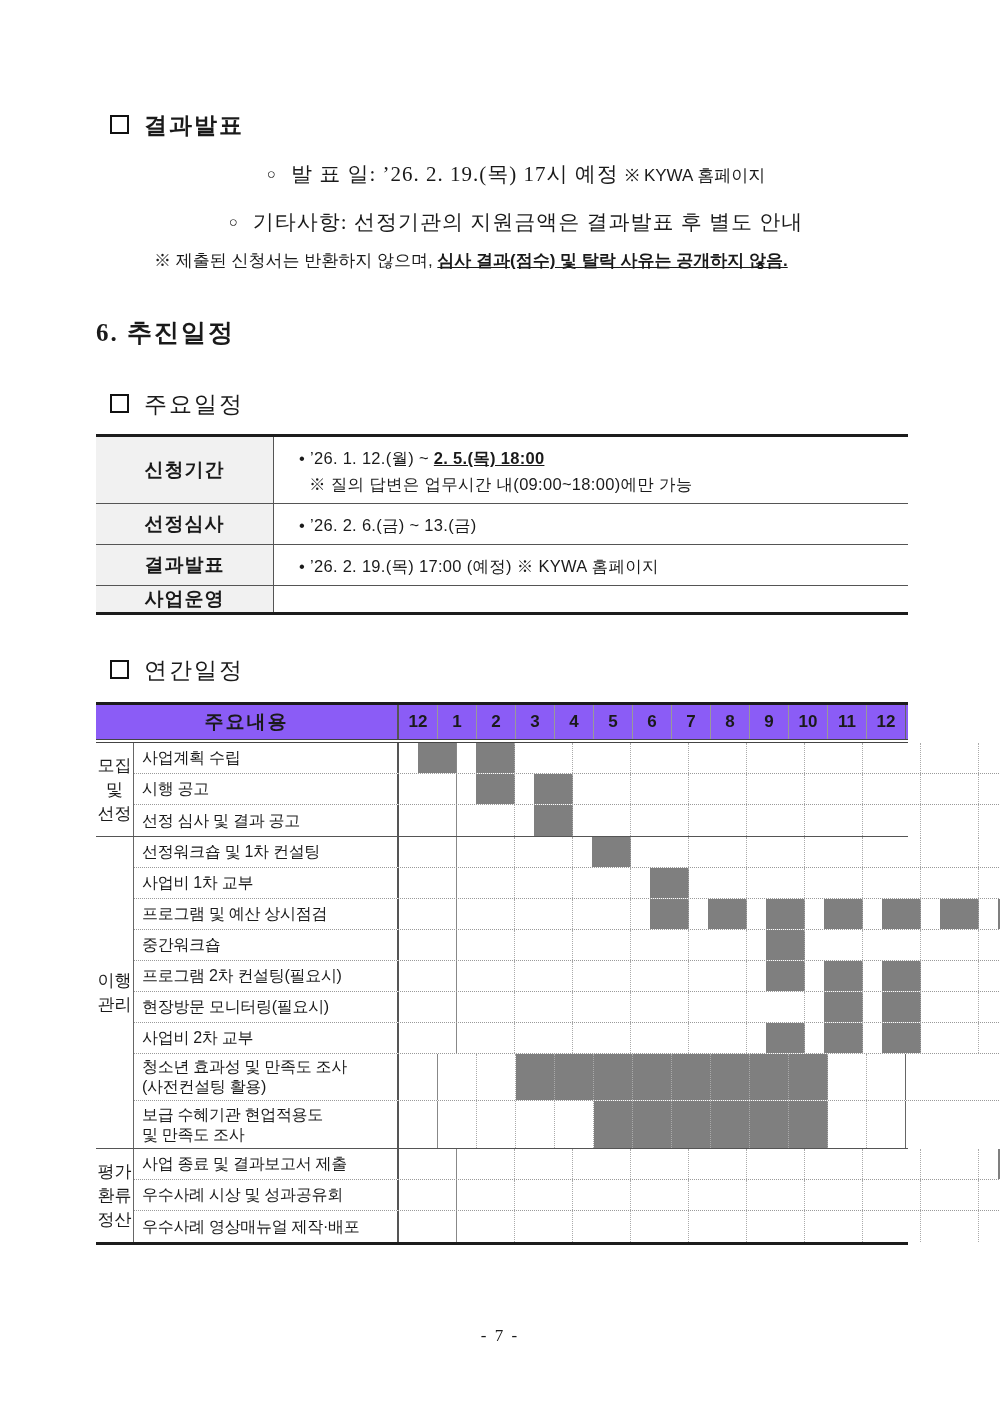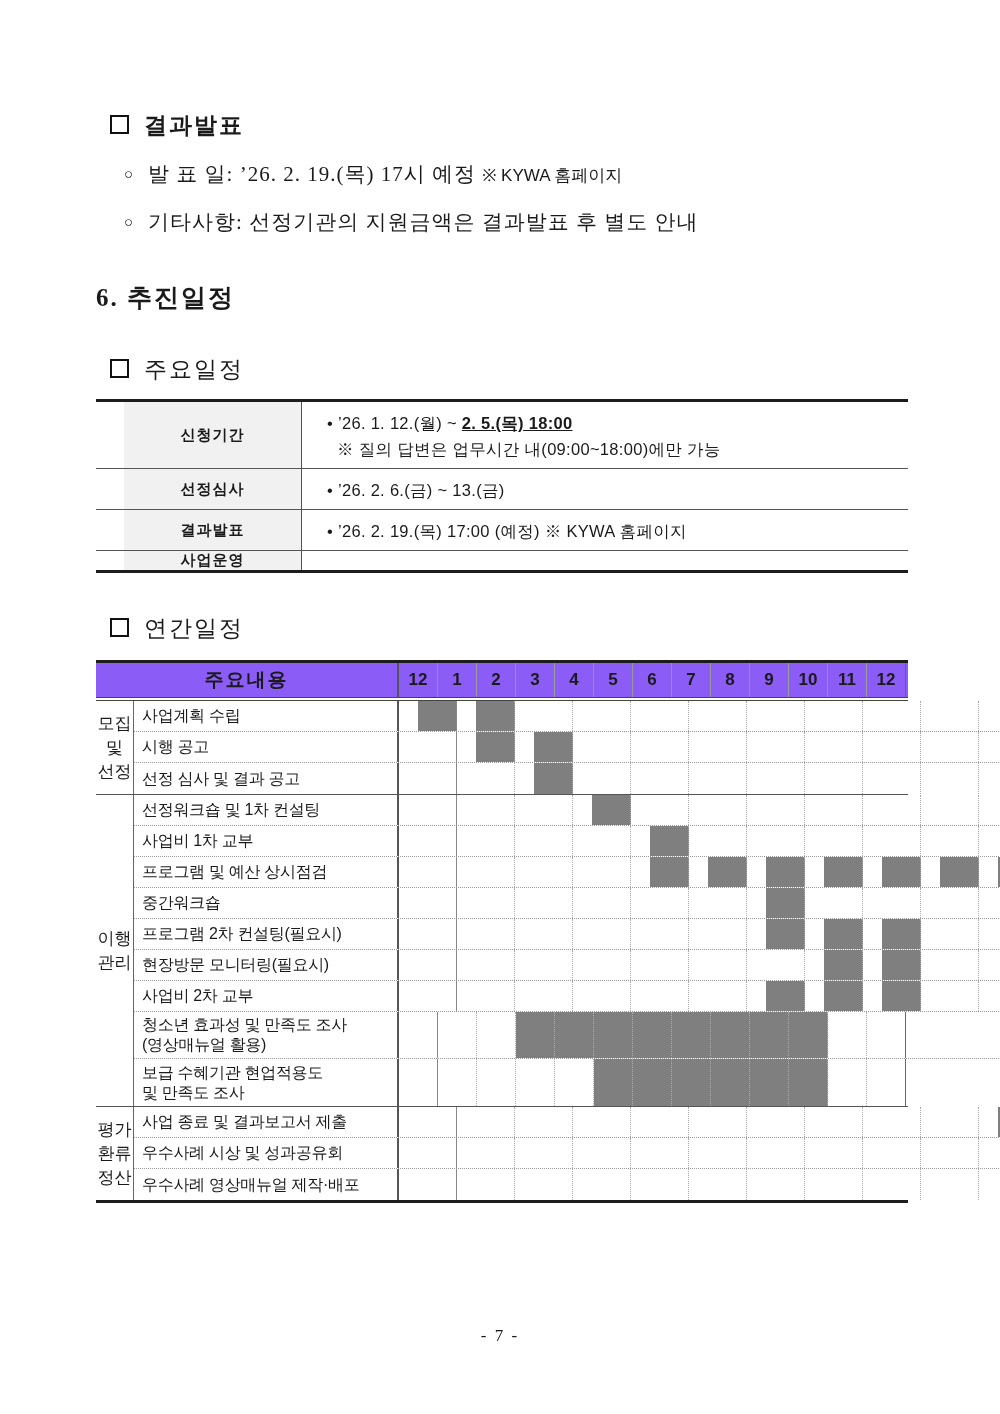--- a/index.html
+++ b/index.html
@@ -16,38 +16,38 @@
     display:inline-block; width:19px; height:19px;
     border:2px solid #111; margin-right:15px; vertical-align:-1px;
   }
   .sec-h { font-size:23px; font-weight:bold; letter-spacing:2px; }
   .h-results { padding-top:110px; padding-left:14px; }
   .num-h { font-size:25px; font-weight:bold; letter-spacing:2px; margin-top:44px; }
   .sub-h { font-size:23px; font-weight:normal; letter-spacing:2px; margin-top:40px; padding-left:14px; }
 
   
   .bullets { margin-top:18px; padding-left:28px; }
-  .b-line { font-size:21px; letter-spacing:1px; margin-top:16px; line-height:30px; }
+  .b-line { font-size:21px; letter-spacing:1px; margin-top:16px; line-height:30px;text-align:center; }
   .b-line .circ { font-size:15px; margin-right:14px; vertical-align:2px; }
   .b-line .note { font-family:"Liberation Sans", sans-serif; font-size:17px; letter-spacing:0; }
   .foot-note { margin-top:12px; padding-left:58px; font-family:"Liberation Sans", sans-serif; font-size:17px; }
   .foot-note .emph { font-weight:bold; text-decoration:underline; }
 
   
   .t1 {
     width:812px; margin-top:14px;
     border-top:3px solid #1c1c1c; border-bottom:3px solid #1c1c1c;
     font-family:"Liberation Sans", sans-serif;
   }
   .t1-row { display:flex; border-bottom:1px solid #555; }
   .t1-row:last-child { border-bottom:none; }
   .t1-label {
     width:178px; flex:0 0 178px; background:#f1f1f1; border-right:1px solid #555;
     display:flex; align-items:center; justify-content:center;
-    font-size:15px; font-weight:bold; letter-spacing:1px;margin-left:28px;
+    font-size:19px; font-weight:bold; letter-spacing:1px;
   }
   .t1-content { flex:1; padding:8px 8px 6px 12px;margin-left:13px; }
   .t1-line { font-size:16.5px; line-height:26px; letter-spacing:0.3px; }
   .t1-line.ind1 { padding-left:10px; }
   .t1-line.ind2 { padding-left:30px; }
   .t1-line .bu { font-weight:bold; text-decoration:underline; }
 
   
   .gantt {
     width:812px; margin-top:16px;
@@ -99,20 +99,23 @@
 
   <div class="sec-h h-results">
     <span class="sq"></span><span>결과발표</span>
   </div>
 
   <div class="bullets" id="results-bullets">
       <div class="b-line"><span class="circ">○</span><span>발 표 일: ’26. 2. 19.(목) 17시 예정 </span><span class="note">※ KYWA 홈페이지</span></div>
       <div class="b-line"><span class="circ">○</span><span>기타사항: 선정기관의 지원금액은 결과발표 후 별도 안내</span></div>
     </div>
 
+  <div class="foot-note">
+    <span>※ 제출된 신청서는 반환하지 않으며, </span><span class="emph">심사 결과(점수) 및 탈락 사유는 공개하지 않음.</span>
+  </div>
 
   <div class="num-h">
     <span>6.</span>
     <span>추진일정</span>
   </div>
 
   <div class="sub-h">
     <span class="sq"></span><span>주요일정</span>
   </div>
 
@@ -354,21 +357,21 @@
             <div class="g-cell fill" style="background: rgb(127, 127, 127);"></div>
             <div class="g-cell fill" style="background: rgb(127, 127, 127);"></div>
             <div class="g-cell"></div>
             <div class="g-cell"></div>
             <div class="g-cell"></div>
             <div class="g-cell"></div>
           </div>
           <div class="g-row h2">
             <div class="g-task">
               <div>청소년 효과성 및 만족도 조사</div>
-              <div>(영상매뉴얼 활용)</div>
+              <div>(사전컨설팅 활용)</div>
             </div>
             <div class="g-cell ydiv"></div>
             <div class="g-cell"></div>
             <div class="g-cell"></div>
             <div class="g-cell fill" style="background: rgb(127, 127, 127);"></div>
             <div class="g-cell fill" style="background: rgb(127, 127, 127);"></div>
             <div class="g-cell fill" style="background: rgb(127, 127, 127);"></div>
             <div class="g-cell fill" style="background: rgb(127, 127, 127);"></div>
             <div class="g-cell fill" style="background: rgb(127, 127, 127);"></div>
             <div class="g-cell fill" style="background: rgb(127, 127, 127);"></div>

